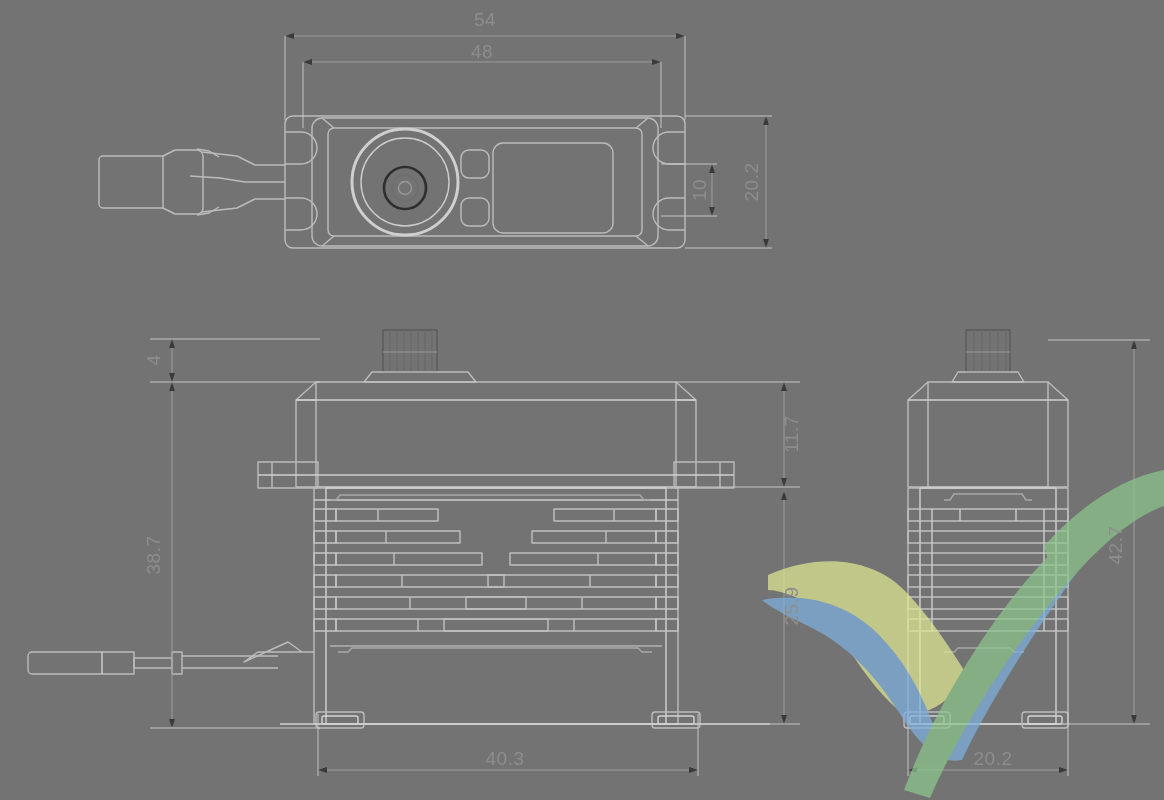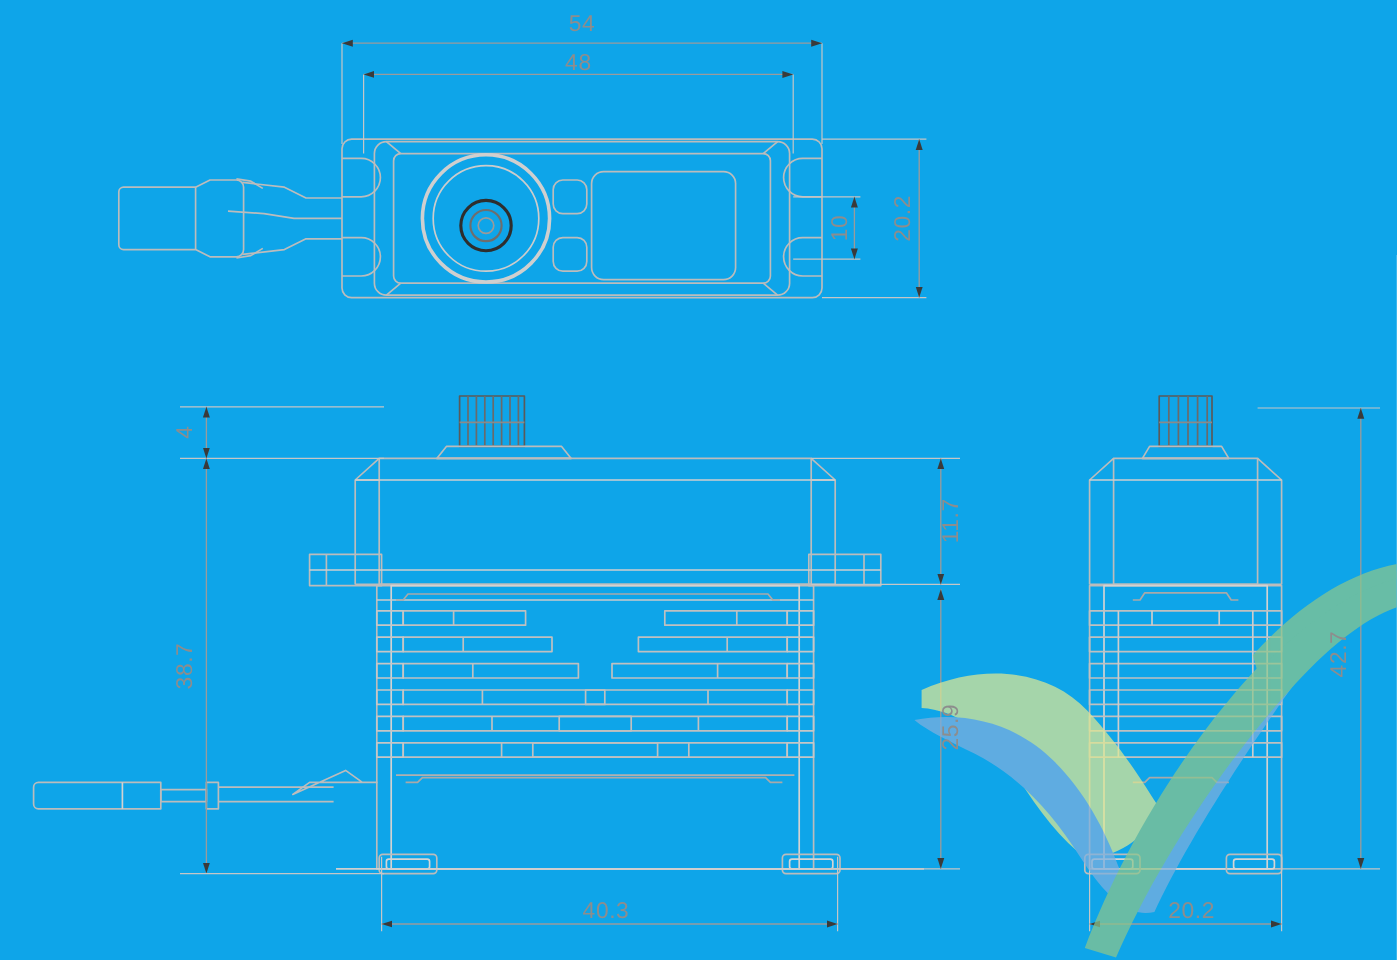--- a/index.html
+++ b/index.html
@@ -1,20 +1,20 @@
 <!DOCTYPE html>
 <html><head>
 <meta charset="utf-8">
 <style>
   html,body{margin:0;padding:0;background:#ffffff;}
   body{
     font-family:"Liberation Sans", sans-serif;
     width:1164px;height:800px;overflow:hidden;position:relative;
   }
-  #sheet{position:relative;width:1164px;height:800px;background:#0ea5e9;}
+  #sheet{position:relative;width:1164px;height:800px;background:#737373;}
   svg.drawing{position:absolute;left:0;top:0;width:1164px;height:800px;}
   .dimtext{
     font-family:"Liberation Sans", sans-serif;
     font-size:19px;fill:#8d8d8d;letter-spacing:0.5px;
   }
   .dimtext-v{
     font-family:"Liberation Sans", sans-serif;
     font-size:19px;fill:#8d8d8d;letter-spacing:0.5px;
   }
 </style>

